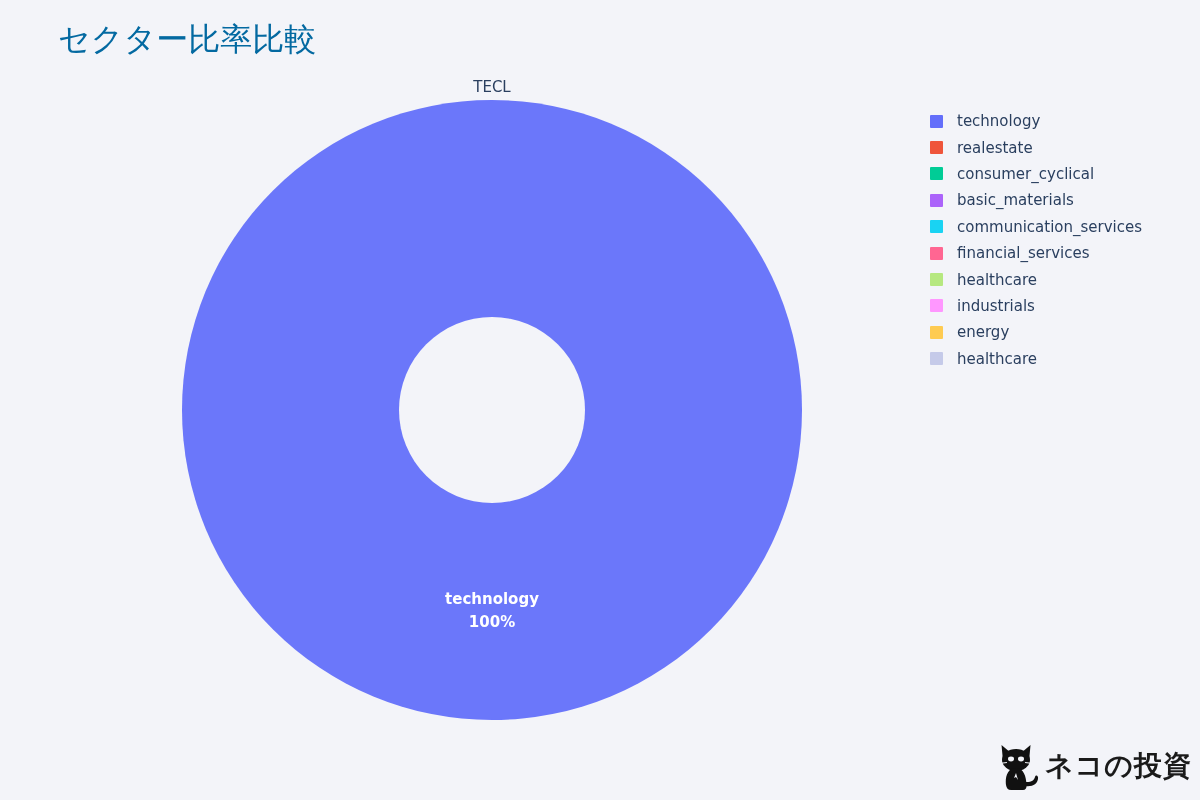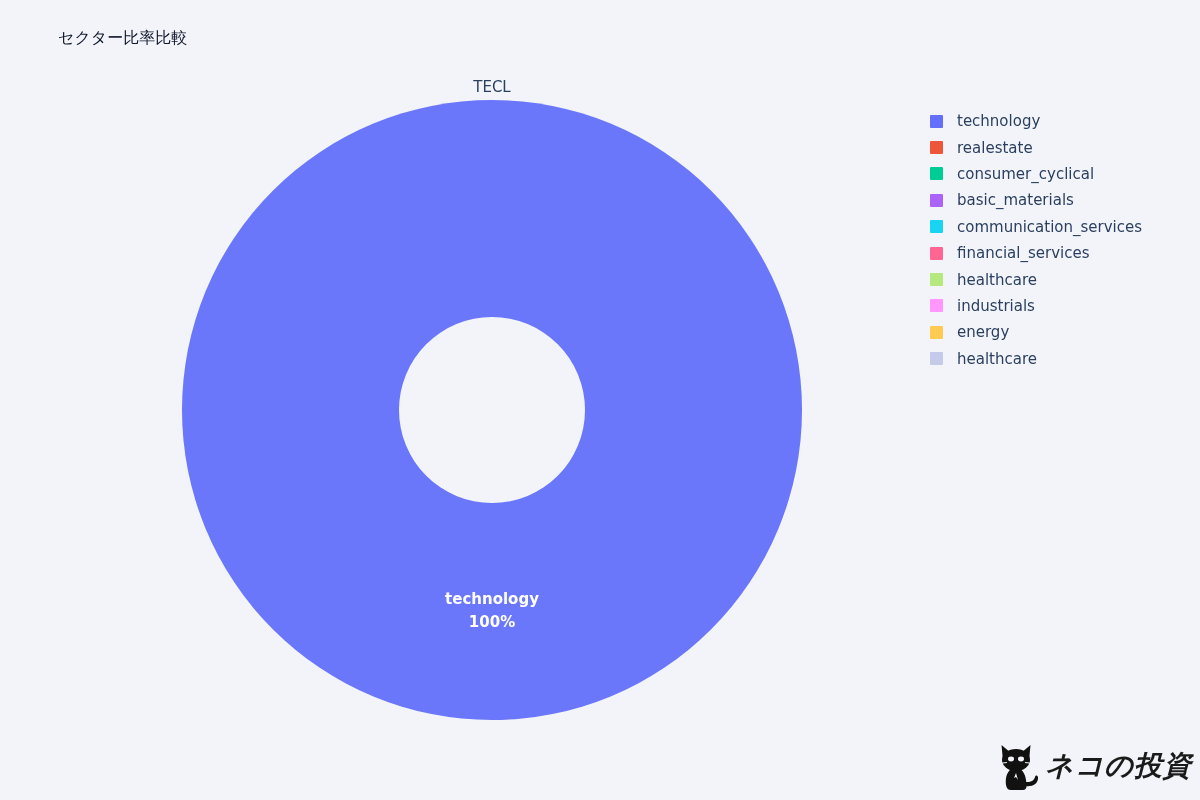--- a/index.html
+++ b/index.html
@@ -13,24 +13,24 @@
     font-family: "DejaVu Sans", "Liberation Sans", sans-serif;
     overflow: hidden;
     position: relative;
   }
 
   
   .chart-title {
     position: absolute;
     left: 58px;
     top: 24px;
-    font-size: 16px;
+    font-size: 32px;
     line-height: 30px;
-    color: #0f172a;
-    font-family: Liberation Mono, monospace;
+    color: #0369a1;
+    font-family: Liberation Serif, serif;
     white-space: nowrap;
   }
 
   
   .plot-area {
     position: absolute;
     left: 0;
     top: 0;
     width: 920px;
     height: 800px;
@@ -115,21 +115,20 @@
   }
   .watermark-text {
     font-size: 28px;
     color: #1a1a1a;
     font-family: "DejaVu Sans", "Liberation Sans", sans-serif;
     font-weight: bold;
     letter-spacing: 1px;
     margin-left: 4px;
     line-height: 30px;
     white-space: nowrap;
-    font-style: italic;
   }
 </style>
 </head>
 <body>
 
 <div class="chart-title">セクター比率比較</div>
 
 <div class="plot-area">
 
   <div class="subplot-title-inner">TECL</div>

